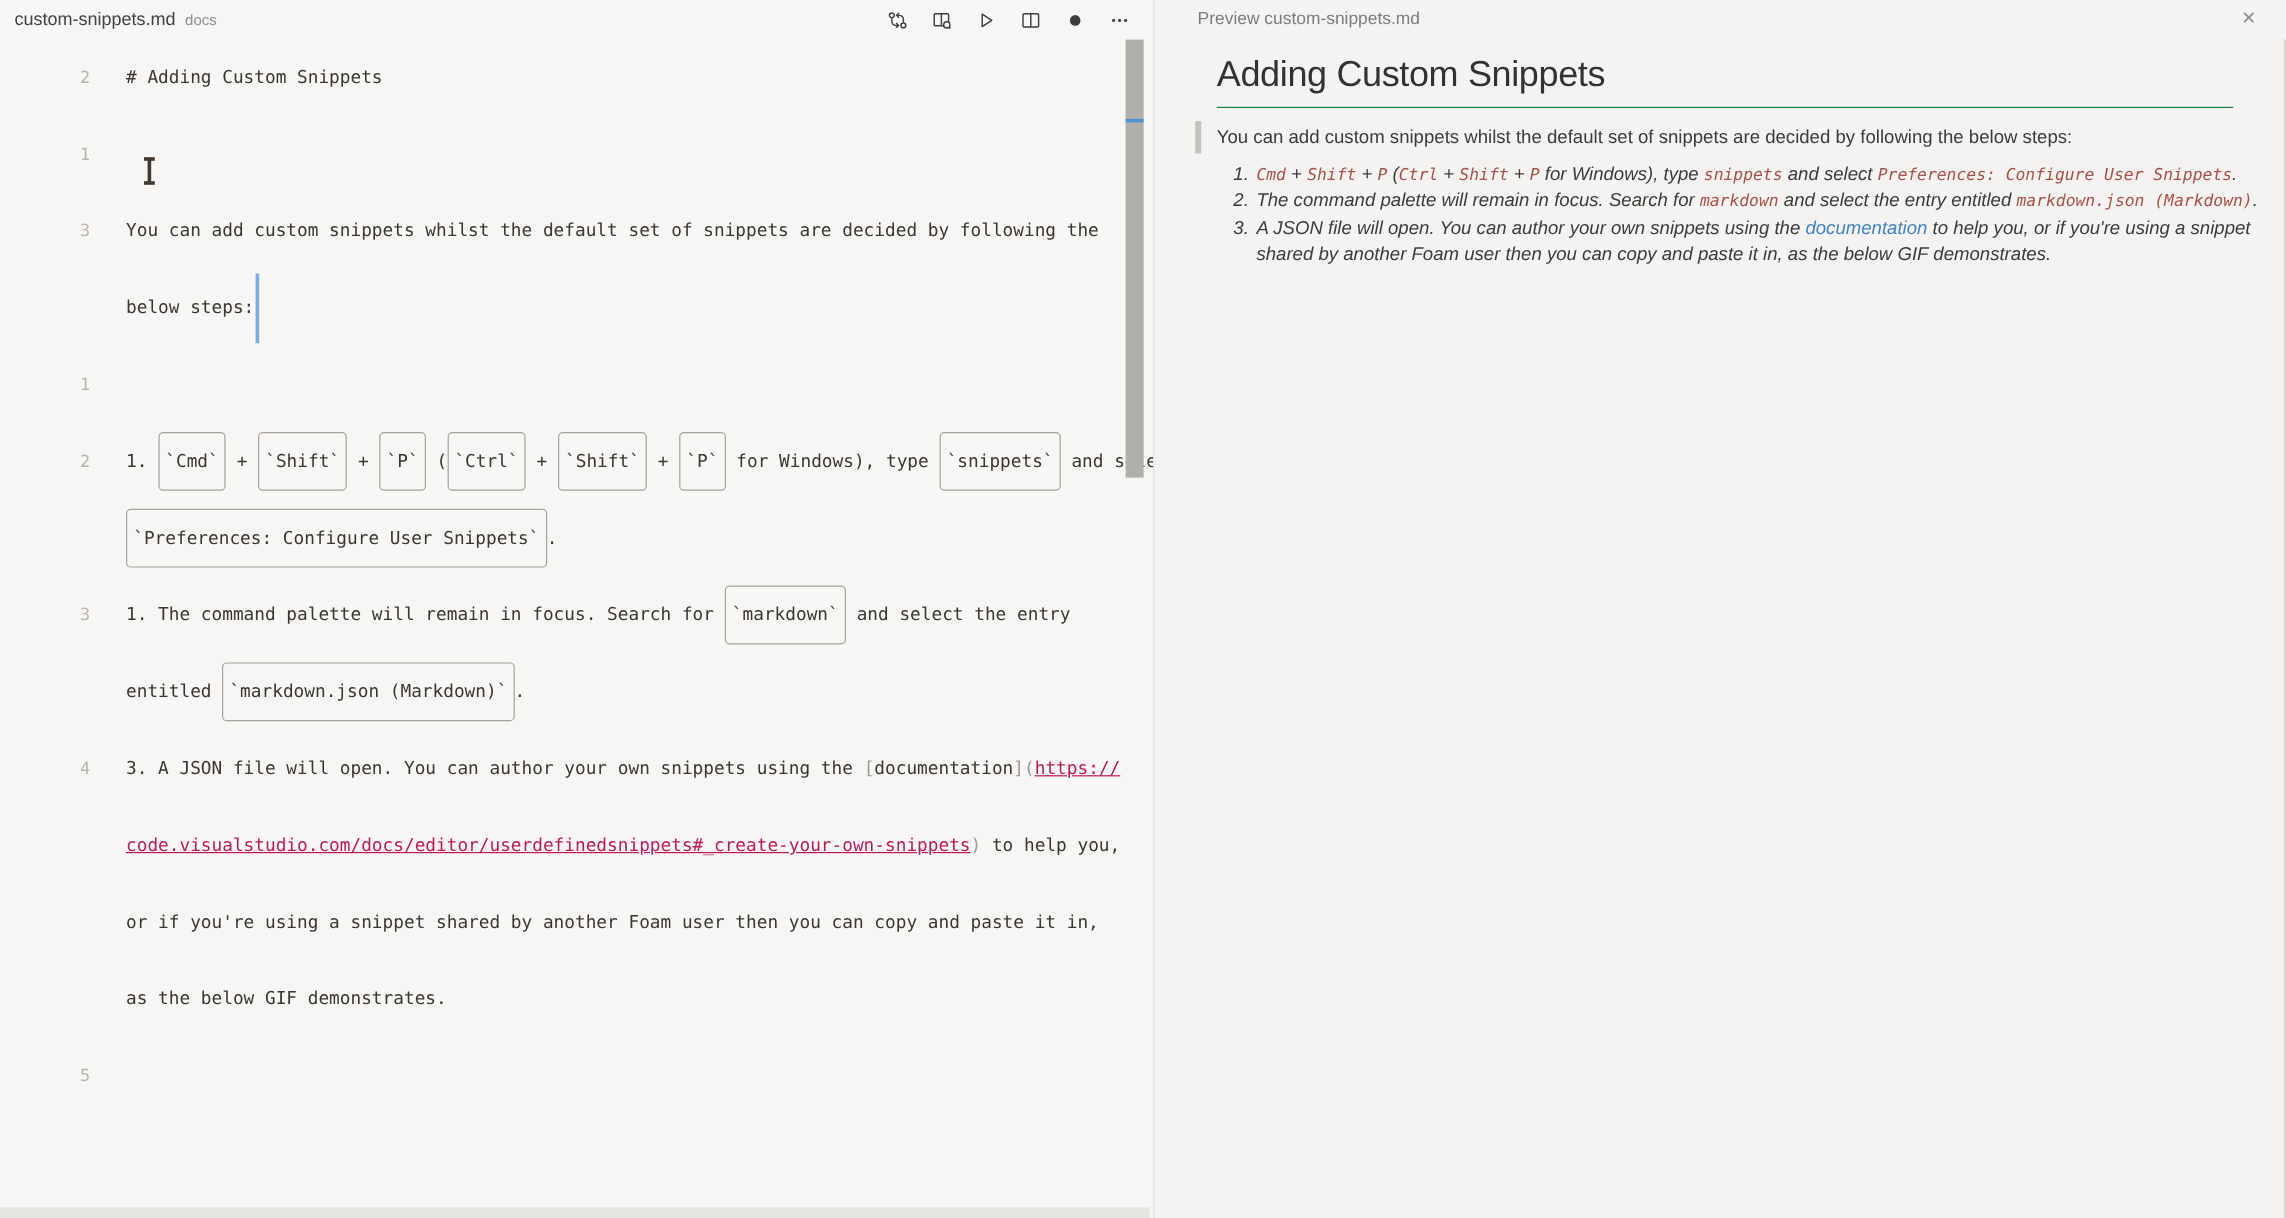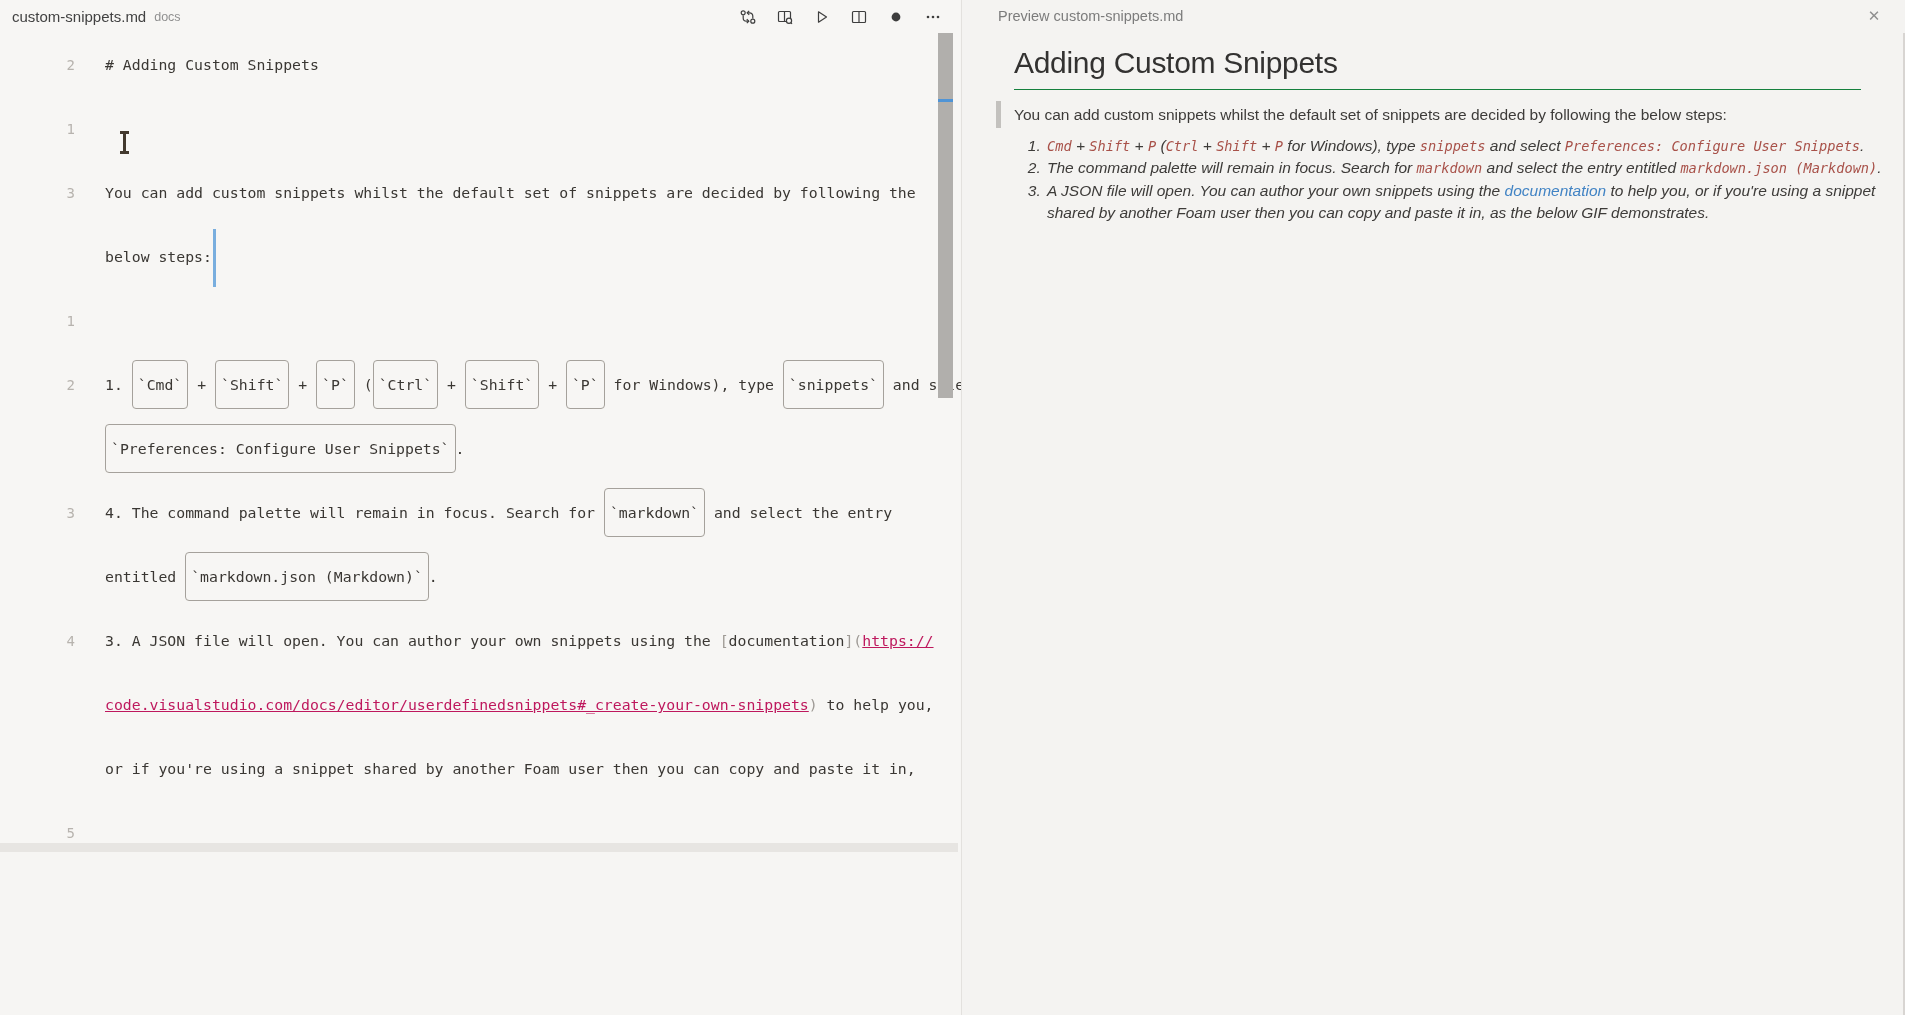--- a/index.html
+++ b/index.html
@@ -1,20 +1,20 @@
 <!DOCTYPE html>
 <html><head>
 <meta charset="utf-8">
 <style>
   * { margin:0; padding:0; box-sizing:border-box; }
   html,body { width:1905px; height:1015px; overflow:hidden;
     font-family:"Liberation Sans", sans-serif; background:#f6f5f3; }
 
   
-  .editor-pane { position:absolute; left:0; top:0; width:960px; height:852px; background:#f7f6f4; }
+  .editor-pane { position:absolute; left:0; top:0; width:960px; height:1015px; background:#f7f6f4; }
   .preview-pane { position:absolute; left:961px; top:0; width:944px; height:1015px;
     background:#f4f3f1; border-left:1px solid #e3e1de; }
 
   
   .tabbar { position:absolute; left:0; top:0; width:960px; height:33px; }
   .tab { position:absolute; left:12px; top:0; height:33px; display:flex; align-items:center; gap:8px; cursor:pointer; }
   .tab-name { font-size:15px; color:#424242; }
   .tab-folder { font-size:12.5px; color:#909090; }
   .toolbar { position:absolute; right:16px; top:0; height:33px; display:flex; align-items:center; gap:15px; }
   .tbtn { width:22px; height:22px; display:flex; align-items:center; justify-content:center;
@@ -118,25 +118,26 @@
   </div>
 
   <div class="editor-lines">
       <div class="ed-row"><div class="ed-gutter">2</div><div class="ed-text"><span class="seg-t"># Adding Custom Snippets</span></div></div>
       <div class="ed-row"><div class="ed-gutter">1</div><div class="ed-text"></div></div>
       <div class="ed-row"><div class="ed-gutter">3</div><div class="ed-text"><span class="seg-t">You can add custom snippets whilst the default set of snippets are decided by following the</span></div></div>
       <div class="ed-row"><div class="ed-gutter"></div><div class="ed-text"><span class="seg-t">below steps:</span><span class="caret"></span></div></div>
       <div class="ed-row"><div class="ed-gutter">1</div><div class="ed-text"></div></div>
       <div class="ed-row"><div class="ed-gutter">2</div><div class="ed-text"><span class="seg-t">1. </span><span class="seg-c">`Cmd`</span><span class="seg-t"> + </span><span class="seg-c">`Shift`</span><span class="seg-t"> + </span><span class="seg-c">`P`</span><span class="seg-t"> (</span><span class="seg-c">`Ctrl`</span><span class="seg-t"> + </span><span class="seg-c">`Shift`</span><span class="seg-t"> + </span><span class="seg-c">`P`</span><span class="seg-t"> for Windows), type </span><span class="seg-c">`snippets`</span><span class="seg-t"> and select</span></div></div>
       <div class="ed-row"><div class="ed-gutter"></div><div class="ed-text"><span class="seg-c">`Preferences: Configure User Snippets`</span><span class="seg-t">.</span></div></div>
-      <div class="ed-row"><div class="ed-gutter">3</div><div class="ed-text"><span class="seg-t">4. The command palette will remain in focus. Search for </span><span class="seg-c">`markdown`</span><span class="seg-t"> and select the entry</span></div></div>
+      <div class="ed-row"><div class="ed-gutter">3</div><div class="ed-text"><span class="seg-t">1. The command palette will remain in focus. Search for </span><span class="seg-c">`markdown`</span><span class="seg-t"> and select the entry</span></div></div>
       <div class="ed-row"><div class="ed-gutter"></div><div class="ed-text"><span class="seg-t">entitled </span><span class="seg-c">`markdown.json (Markdown)`</span><span class="seg-t">.</span></div></div>
       <div class="ed-row"><div class="ed-gutter">4</div><div class="ed-text"><span class="seg-t">3. A JSON file will open. You can author your own snippets using the </span><span class="seg-b">[</span><span class="seg-t">documentation</span><span class="seg-b">](</span><span class="seg-u">https://</span></div></div>
       <div class="ed-row"><div class="ed-gutter"></div><div class="ed-text"><span class="seg-u">code.visualstudio.com/docs/editor/userdefinedsnippets#_create-your-own-snippets</span><span class="seg-b">)</span><span class="seg-t"> to help you,</span></div></div>
       <div class="ed-row"><div class="ed-gutter"></div><div class="ed-text"><span class="seg-t">or if you're using a snippet shared by another Foam user then you can copy and paste it in,</span></div></div>
+      <div class="ed-row"><div class="ed-gutter"></div><div class="ed-text"><span class="seg-t">as the below GIF demonstrates.</span></div></div>
       <div class="ed-row"><div class="ed-gutter">5</div><div class="ed-text"></div></div>
     </div>
 
   <div class="ed-vscroll">
     <div class="ed-vscroll-caretmark"></div>
   </div>
   <div class="ed-hscroll"></div>
 
   <div class="ibeam">
     <div class="h t"></div>

